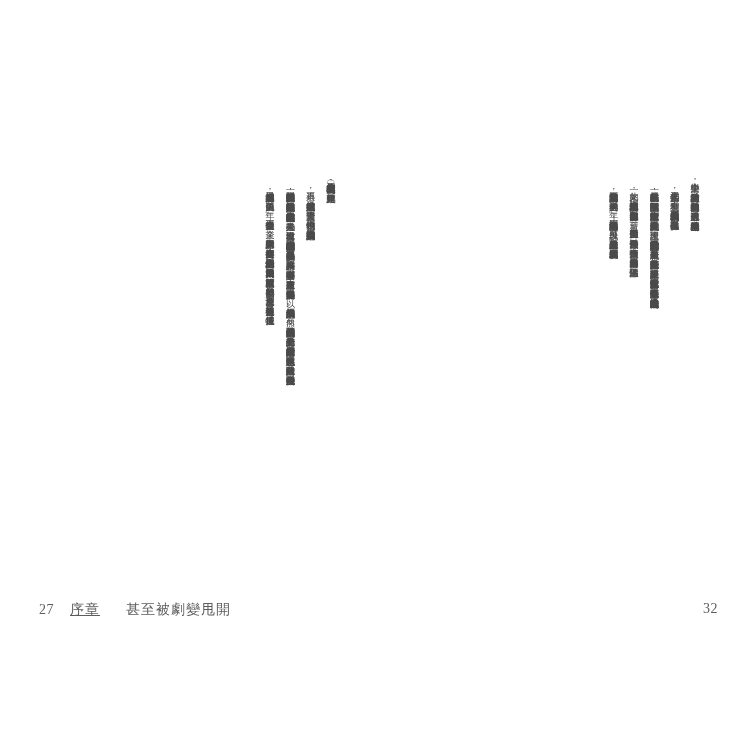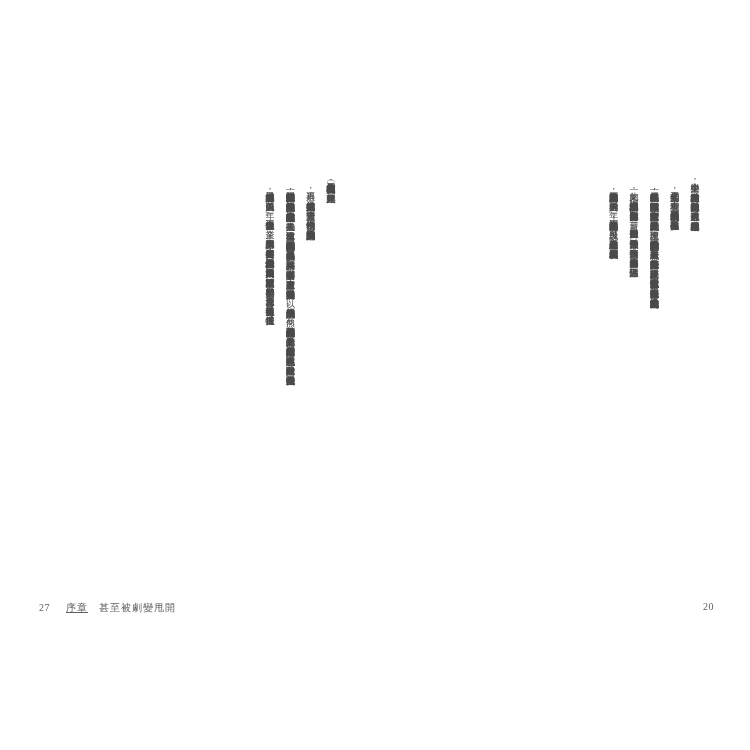--- a/index.html
+++ b/index.html
@@ -49,32 +49,32 @@
     margin: 0;
     padding: 0;
   }
   .text-block p.indent { text-indent: 1em; }
   .tcy { text-combine-upright: all; }
 
   
   .footer {
     position: absolute;
     top: 601px;
-    font-size: 10px;
+    font-size: 14px;
     color: #5d5d5d;
     letter-spacing: 1px;
     white-space: nowrap;
   }
   .footer-left {
     left: 39px;
     display: flex;
     align-items: baseline;
   }
   .footer-left .pagenum { margin-right: 16px; letter-spacing: 0.5px; }
-  .footer-left .chapter { margin-right: 11px; text-decoration: underline; }
+  .footer-left .chapter { margin-right: 26px; text-decoration: underline; }
   .footer-right {
     left: 328px; 
     letter-spacing: 0.5px;
   }
 </style>
 </head>
 <body>
 
 <div class="spread">
 
@@ -94,17 +94,17 @@
 
   <div class="page page-right">
     <div class="text-block">
         <p>與中小企業，為了維持整體社會的和諧，自願維持較低的勞動生產力，政府也透過各種形式，延續這些低效率企業的生存。</p>
         <p class="indent">人們接受低薪工作，不看重獲利，反而更傾向選擇壓低商品或服務的價格，以保障自己仍有工作可做。</p>
         <p class="indent">一旦商品或服務的價格降低，除非積極削減中間投入，否則附加價值額就會下降。倘若企業不推動資訊科技化，照理來說，只能透過減少分母的勞動量來承受附加價值的下降；而企業若不願意裁員，則只能選擇降低薪資這條路，於是便出現了直接降薪、透過非正式僱用化進行實質性降薪、延長工時以壓低時薪等情況，最終造就了世人避之唯恐不及的黑心企業商業模式。</p>
         <p class="indent">如此一來，不論是全球經濟圈還是地方經濟圈，附加價值勞動生產力都會下降，薪資（≒附加價值勞動生產力×勞動份額）成長停滯，導致消費力疲軟，商品與服務的價格進一步下滑，陷入惡性循環。</p>
         <p class="indent">這正是典型的通貨緊縮循環，日本社會的「失落的<span class="tcy">30</span>年」，正是因為陷入這樣的惡性循環，甚至可以說，是在容忍並維持低成長的現狀下，延續以昭和時代（正式僱用員工</p>
       </div>
     <div class="footer footer-right">
-      <span>20</span>
+      <span>32</span>
     </div>
   </div>
 
 </div>
 
 </body></html>

